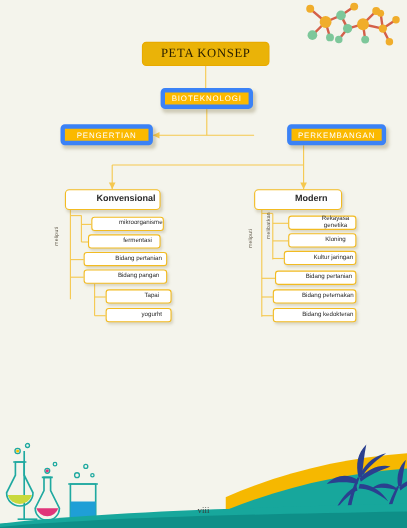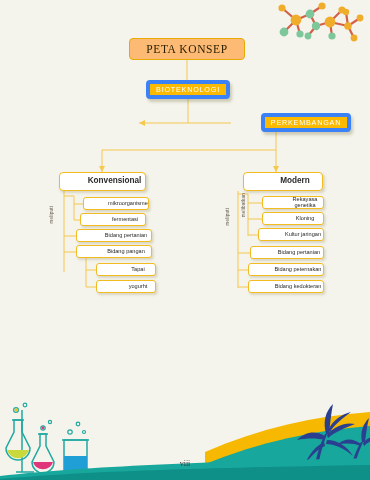--- a/index.html
+++ b/index.html
@@ -35,27 +35,27 @@
   }
   .node.outline{
     background:#ffffff;color:#2a2a2a;
     border:1.3px solid #f2bb22;
     box-shadow:1.5px 2px 2.5px rgba(150,135,90,.28);
     padding-left:24px;
   }
 
   #n-title{left:129px;top:38px;width:116px;height:22px;
      font-family:"Liberation Serif", serif;font-size:11.5px;color:#2b2000;
-     letter-spacing:.6px;background:#fdba74;border:1px solid #e8aa00;}
+     letter-spacing:.6px;background:#eab308;border:1px solid #e8aa00;}
   #n-bio{left:146px;top:80px;width:84px;height:19px;font-size:7.2px;}
   #n-peng{left:55px;top:113px;width:84px;height:19px;font-size:7.2px;}
   #n-perk{left:231px;top:113px;width:90px;height:19px;font-size:7.2px;margin-left:30px;}
 
   #n-konv{left:59px;top:172px;width:87px;height:19px;font-size:8.2px;font-weight:bold;}
-  #n-mod{left:243px;top:172px;width:80px;height:19px;font-size:8.2px;font-weight:bold;}
+  #n-mod{left:231px;top:172px;width:80px;height:19px;font-size:8.2px;font-weight:bold;}
 
   .leaf{font-size:5.6px;height:13px;border-radius:3px;}
 
   #l1{left:83px;top:197px;width:66px;}
   #l2{left:80px;top:213px;width:66px;}
   #l3{left:76px;top:229px;width:76px;}
   #l4{left:76px;top:245px;width:76px;}
   #l5{left:96px;top:263px;width:60px;}
   #l6{left:96px;top:280px;width:60px;}
 
@@ -215,20 +215,21 @@
       <path d="M248,219 L262,219"></path>
       <path d="M248,235 L258,235"></path>
       <path d="M238,253 L250,253"></path>
       <path d="M238,270 L248,270"></path>
       <path d="M238,287 L248,287"></path>
     </g>
   </svg>
 
   <div class="node" id="n-title">PETA KONSEP</div>
   <div class="node fill" id="n-bio">BIOTEKNOLOGI</div>
+  <div class="node fill" id="n-peng">PENGERTIAN</div>
   <div class="node fill" id="n-perk">PERKEMBANGAN</div>
 
   <div class="node outline" id="n-konv">Konvensional</div>
   <div class="node outline" id="n-mod">Modern</div>
 
   <div class="node outline leaf" id="l1">mikroorganisme</div>
   <div class="node outline leaf" id="l2">fermentasi</div>
   <div class="node outline leaf" id="l3">Bidang pertanian</div>
   <div class="node outline leaf" id="l4">Bidang pangan</div>
   <div class="node outline leaf" id="l5">Tapai</div>

